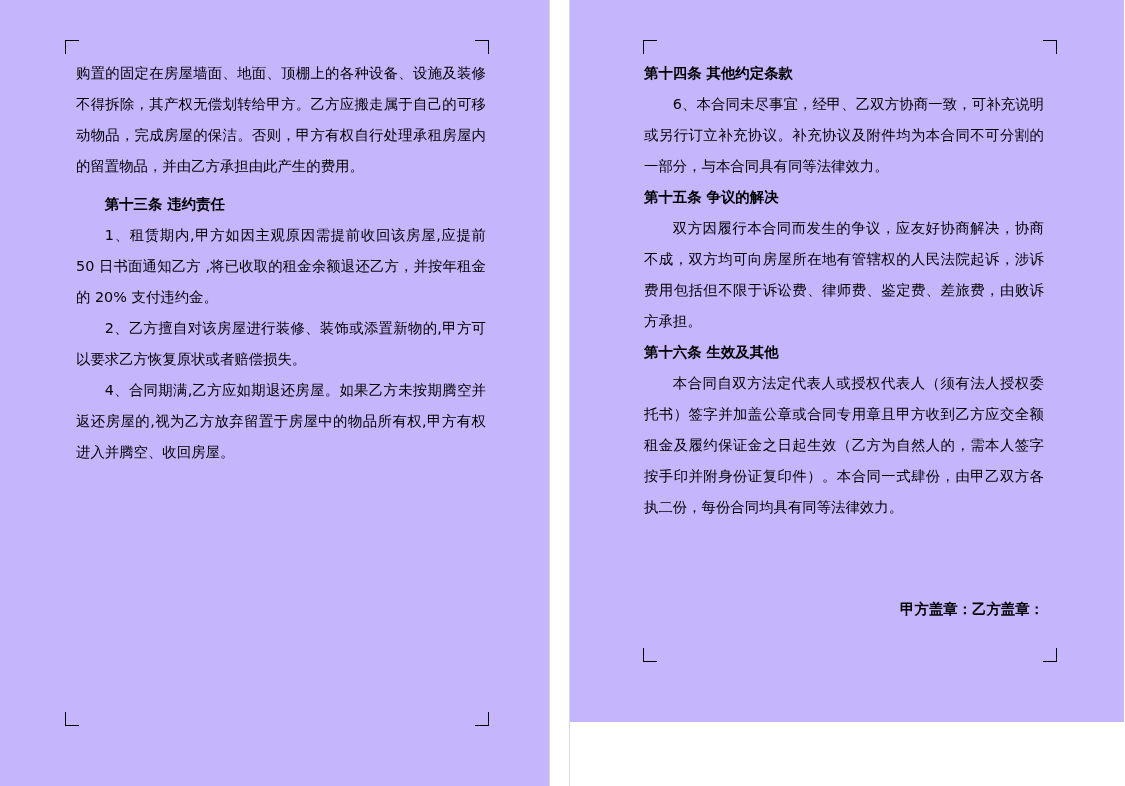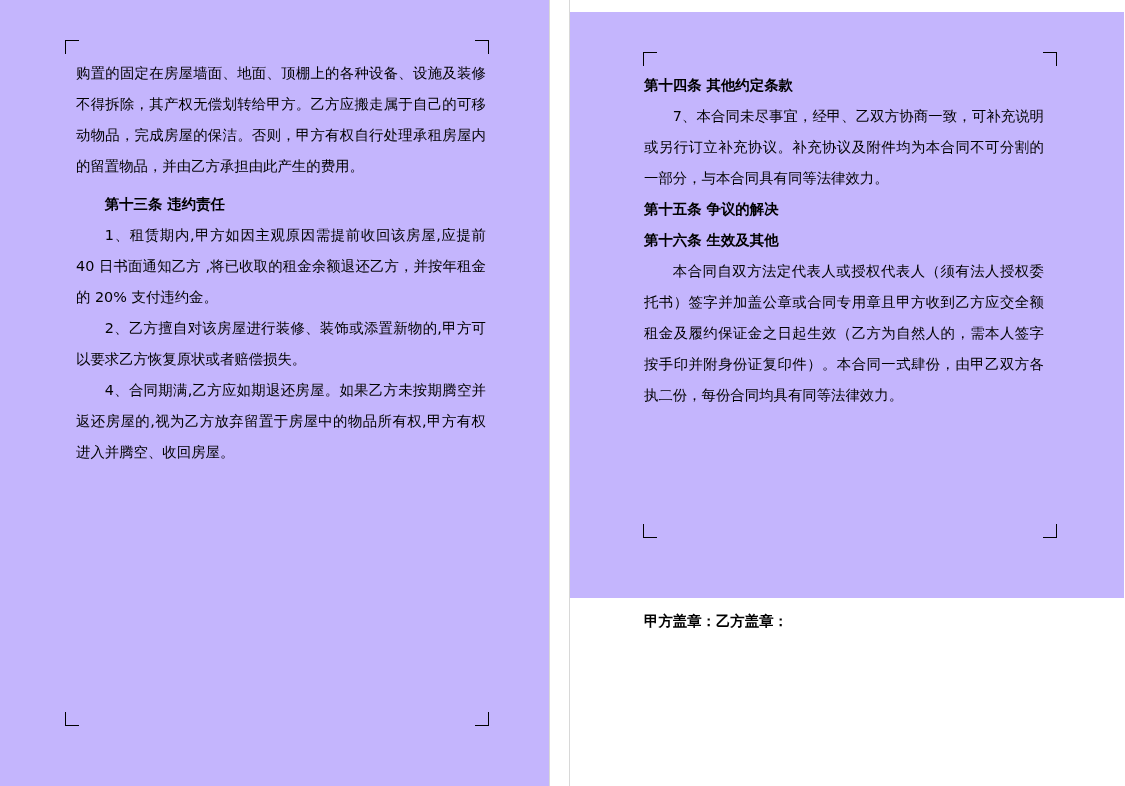--- a/index.html
+++ b/index.html
@@ -33,22 +33,21 @@
   .gutter {
     width: 21px;
     height: 786px;
     background: #ffffff;
     border-left: 1px solid #d8d8d8;
     border-right: 1px solid #d8d8d8;
     box-sizing: border-box;
   }
   .page-right {
     width: 554px;
-    height: 586px;
-    margin-top: 12px;
+    height: 722px;
   }
   .sheet {
     position: absolute;
     left: 0;
     top: 0;
     right: 0;
     bottom: 0;
     background: #c4b5fd;
   }
   
@@ -117,61 +116,62 @@
   .heading-left {
     font-weight: bold;
     text-indent: 0;
   }
   .signature-row {
     position: absolute;
     left: 74px;
     width: 400px;
     top: 600px;
     display: flex;
-    justify-content: flex-start;
+    justify-content: flex-end;
     font-size: 14.4px;
     font-weight: bold;
     color: #000;
   }
 </style>
 </head>
 <body>
 
 <div class="workspace">
 
   <div class="page page-left">
     <div class="sheet">
       <div class="crop tl"></div>
       <div class="crop tr" style="right:60px;"></div>
       <div class="crop bl"></div>
       <div class="crop br" style="right:60px;"></div>
 
       <div class="text-col left-col">
         <p class="para flush">购置的固定在房屋墙面、地面、顶棚上的各种设备、设施及装修不得拆除，其产权无偿划转给甲方。乙方应搬走属于自己的可移动物品，完成房屋的保洁。否则，甲方有权自行处理承租房屋内的留置物品，并由乙方承担由此产生的费用。</p>
         <p class="heading">第十三条  违约责任</p>
-        <p class="para">1、租赁期内,甲方如因主观原因需提前收回该房屋,应提前 40 日书面通知乙方 ,将已收取的租金余额退还乙方，并按年租金的 20% 支付违约金。</p>
+        <p class="para">1、租赁期内,甲方如因主观原因需提前收回该房屋,应提前 50 日书面通知乙方 ,将已收取的租金余额退还乙方，并按年租金的 20% 支付违约金。</p>
         <p class="para">2、乙方擅自对该房屋进行装修、装饰或添置新物的,甲方可以要求乙方恢复原状或者赔偿损失。</p>
         <p class="para">4、合同期满,乙方应如期退还房屋。如果乙方未按期腾空并返还房屋的,视为乙方放弃留置于房屋中的物品所有权,甲方有权进入并腾空、收回房屋。</p>
       </div>
     </div>
   </div>
 
   <div class="gutter"></div>
 
   <div class="page page-right">
     <div class="sheet">
       <div class="crop tl" style="left:73px;"></div>
       <div class="crop tr" style="right:67px;"></div>
       <div class="crop bl" style="left:73px;"></div>
       <div class="crop br" style="right:67px;"></div>
 
       <div class="text-col right-col">
         <p class="heading-left">第十四条  其他约定条款</p>
-        <p class="para">7、本合同未尽事宜，经甲、乙双方协商一致，可补充说明或另行订立补充协议。补充协议及附件均为本合同不可分割的一部分，与本合同具有同等法律效力。</p>
+        <p class="para">6、本合同未尽事宜，经甲、乙双方协商一致，可补充说明或另行订立补充协议。补充协议及附件均为本合同不可分割的一部分，与本合同具有同等法律效力。</p>
         <p class="heading-left">第十五条  争议的解决</p>
+        <p class="para">双方因履行本合同而发生的争议，应友好协商解决，协商不成，双方均可向房屋所在地有管辖权的人民法院起诉，涉诉费用包括但不限于诉讼费、律师费、鉴定费、差旅费，由败诉方承担。</p>
         <p class="heading-left">第十六条  生效及其他</p>
         <p class="para">本合同自双方法定代表人或授权代表人（须有法人授权委托书）签字并加盖公章或合同专用章且甲方收到乙方应交全额租金及履约保证金之日起生效（乙方为自然人的，需本人签字按手印并附身份证复印件）。本合同一式肆份，由甲乙双方各执二份，每份合同均具有同等法律效力。</p>
       </div>
 
       <div class="signature-row">
         <span>甲方盖章：</span>
         <span>乙方盖章：</span>
       </div>
     </div>
   </div>

